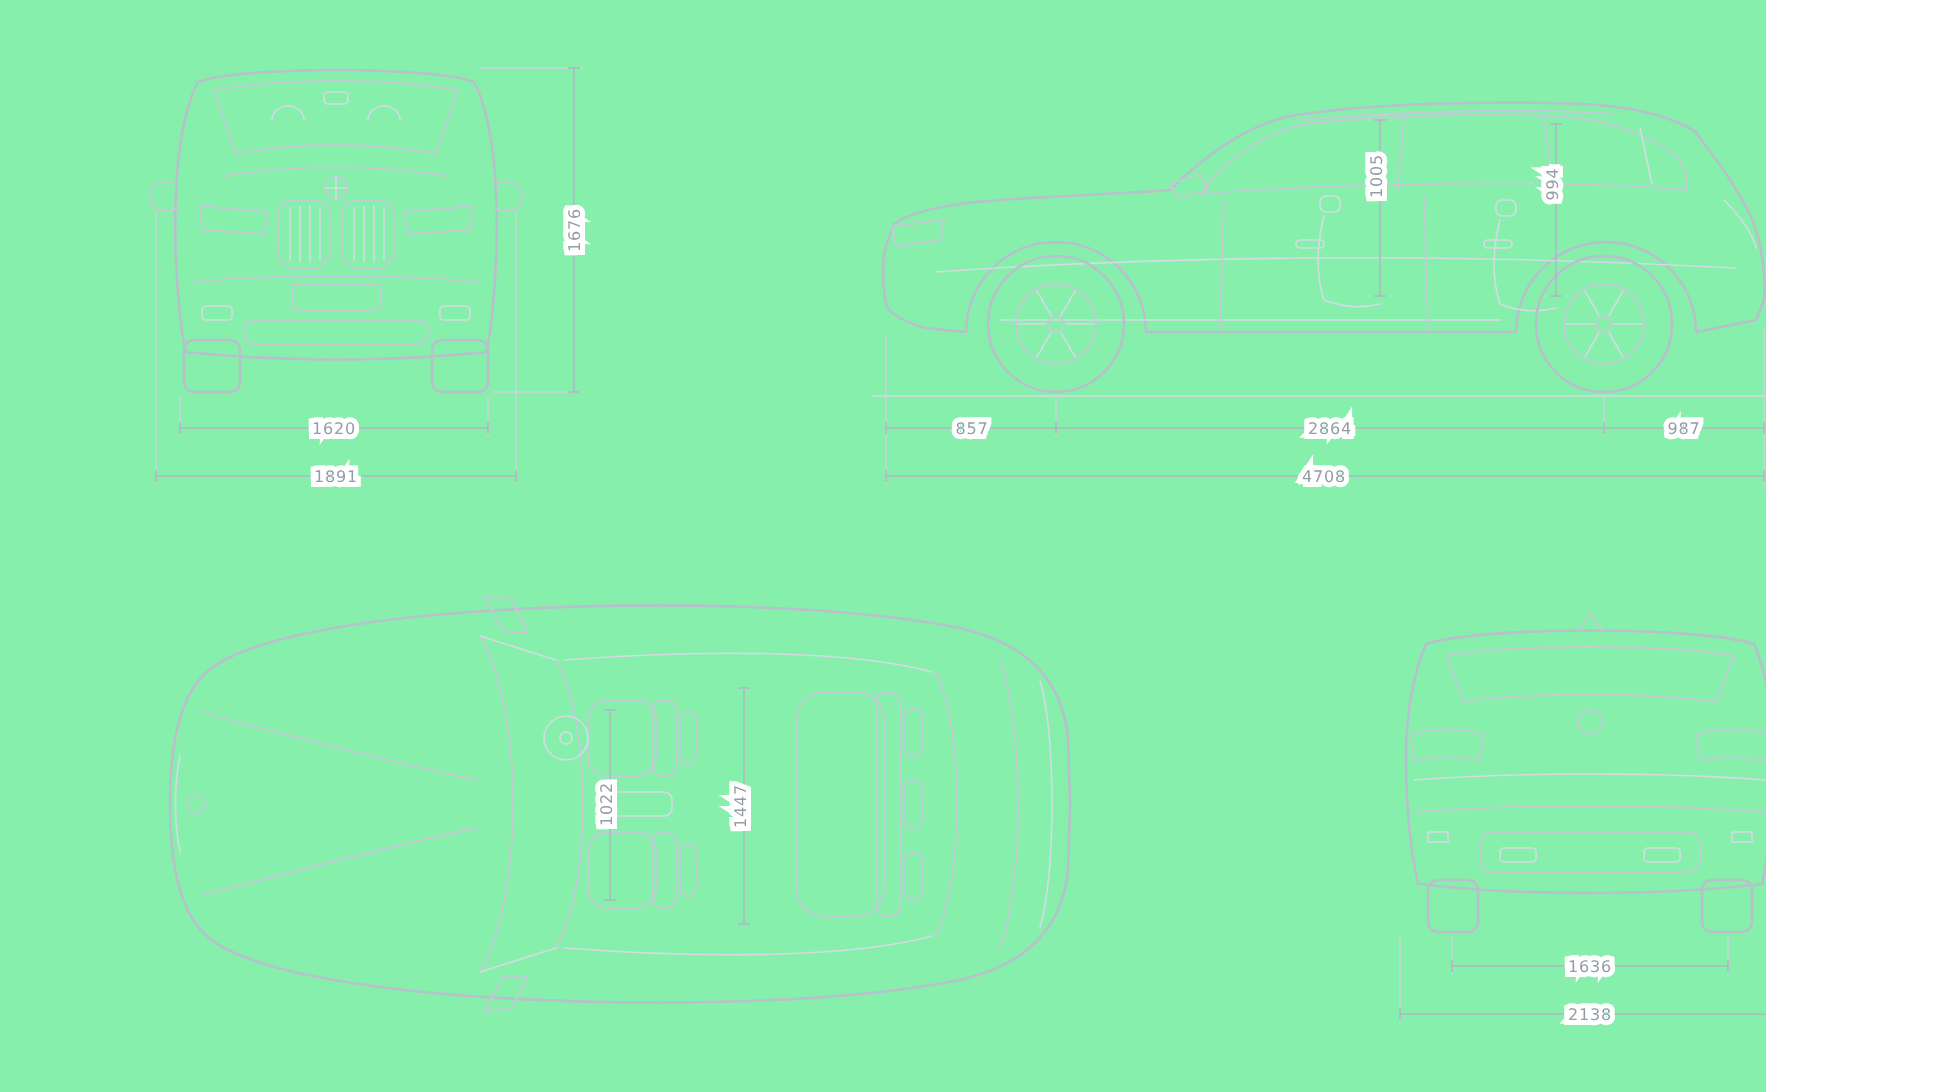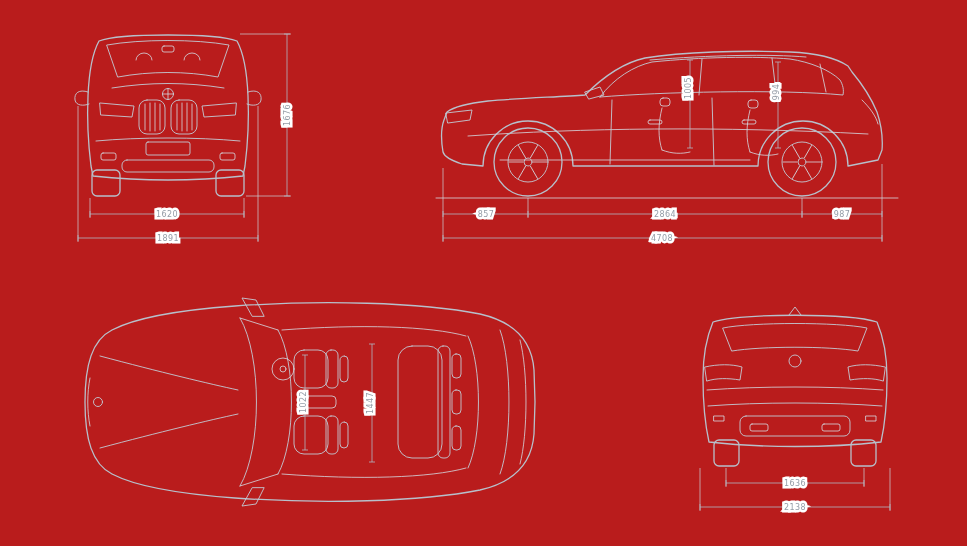--- a/index.html
+++ b/index.html
@@ -1,16 +1,16 @@
 <!DOCTYPE html>
 <html><head>
 <meta charset="utf-8">
 <style>
   html,body{margin:0;padding:0;background:#ffffff;}
-  .canvas{width:967px;height:546px;background:#b91c1c;position:relative;overflow:hidden;}
+  .canvas{width:883px;height:546px;background:#86efac;position:relative;overflow:hidden;}
   svg{display:block;}
   .outline{fill:none;stroke:#b7c0cb;stroke-width:1.3;stroke-linejoin:round;stroke-linecap:round;}
   .detail{fill:none;stroke:#c3cbd5;stroke-width:0.9;stroke-linejoin:round;stroke-linecap:round;}
   .light{fill:none;stroke:#d5dbe2;stroke-width:0.8;stroke-linejoin:round;stroke-linecap:round;}
   .dim{stroke:#b0b8c3;stroke-width:0.8;fill:none;}
   .ext{stroke:#ccd3da;stroke-width:0.7;fill:none;}
   .dim-label{
     font-family:"DejaVu Sans","Liberation Sans",sans-serif;
     font-size:8px;letter-spacing:0.4px;
     fill:#949ca6;stroke:#ffffff;stroke-width:5;paint-order:stroke;

